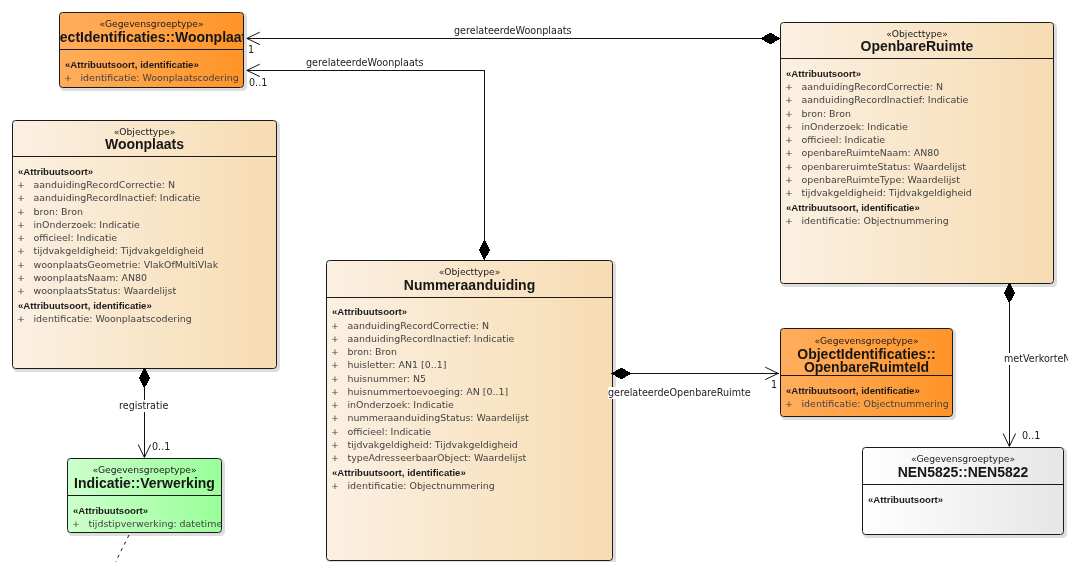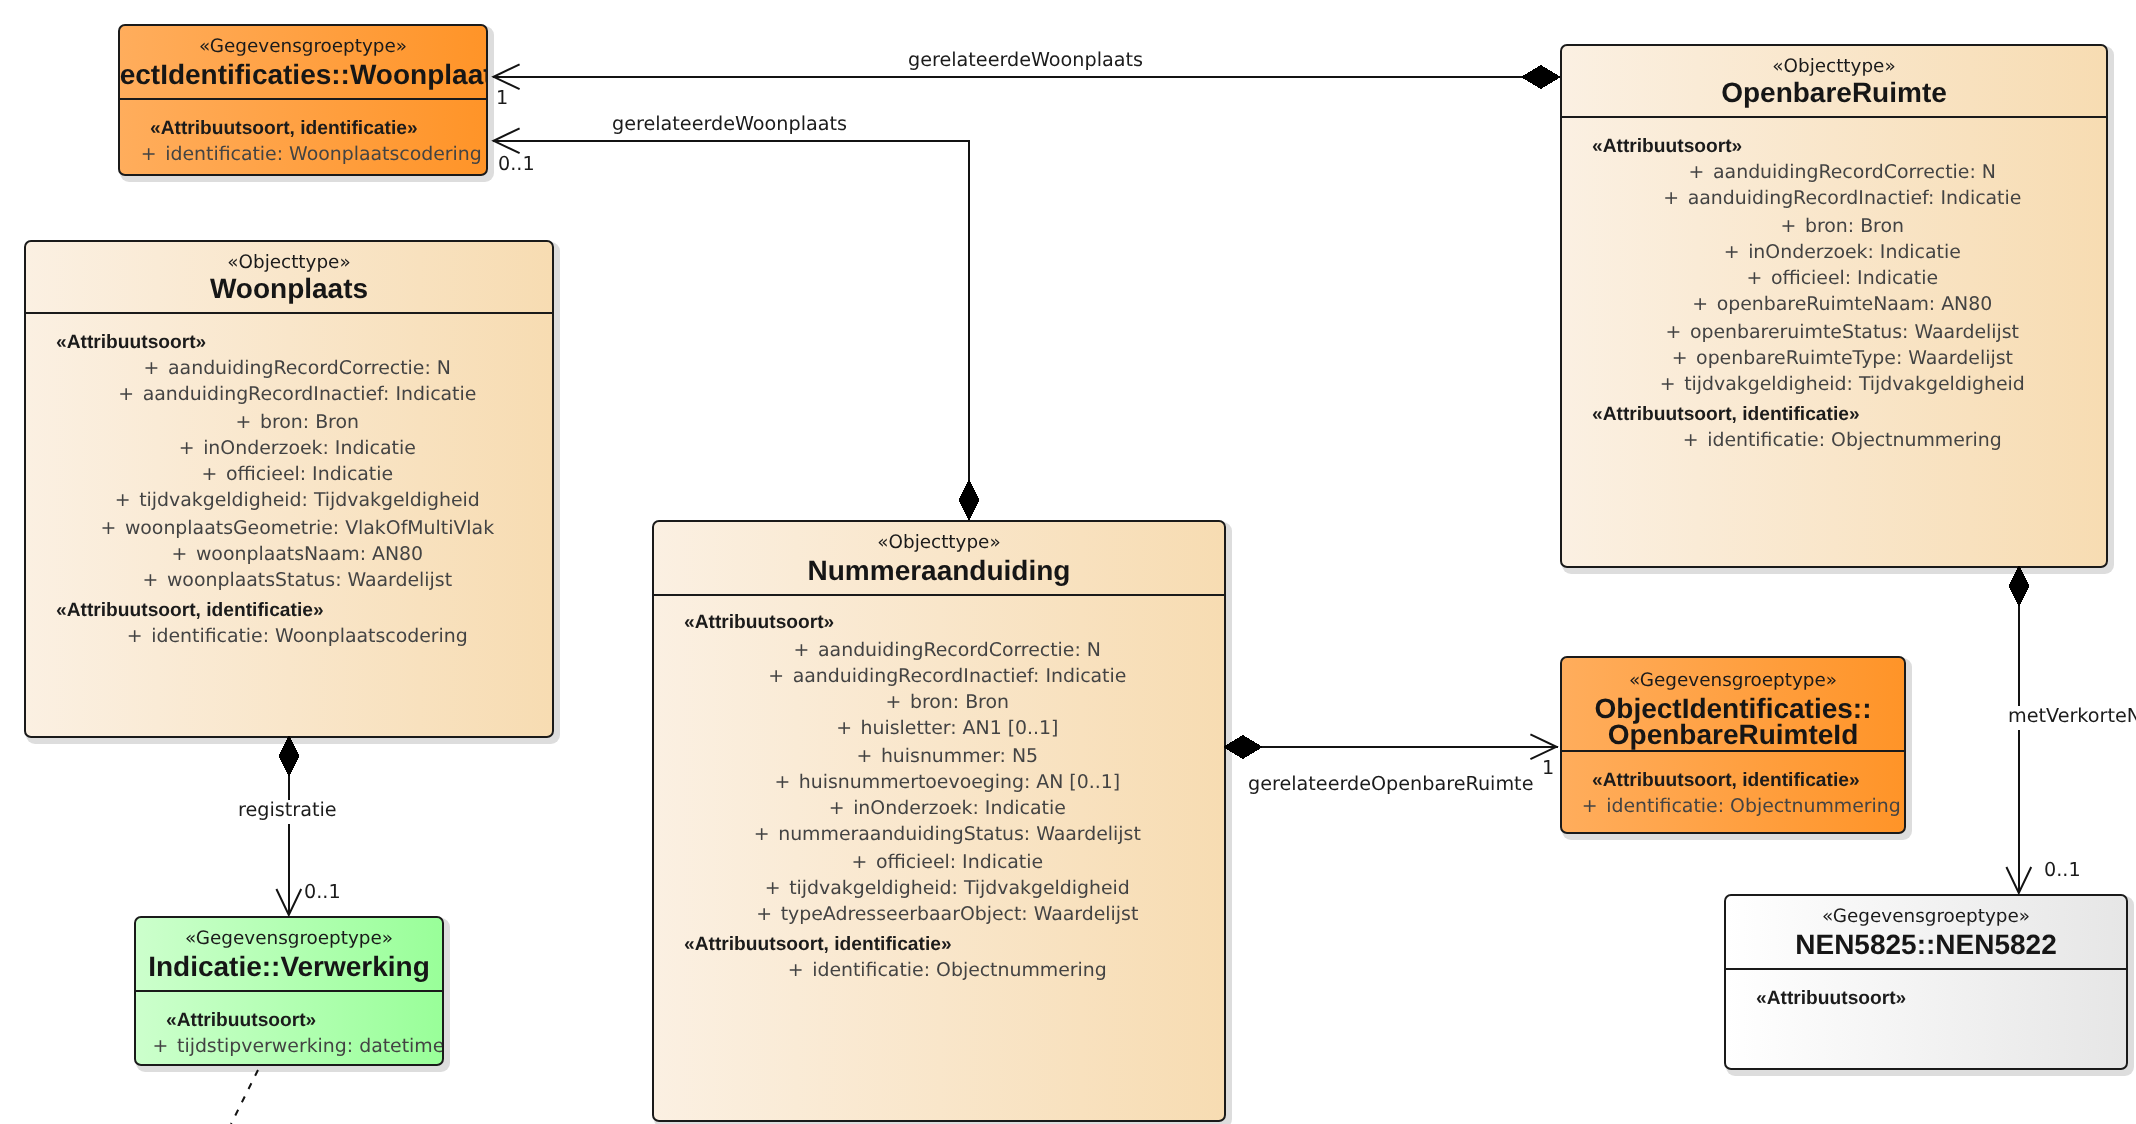--- a/index.html
+++ b/index.html
@@ -11,23 +11,23 @@
   .theme-orange{background:linear-gradient(to right,#ffad5c,#ff9428);}
   .theme-peach{background:linear-gradient(to right,#fbf0e2,#f7dcb2);}
   .theme-green{background:linear-gradient(to right,#ccffcc,#99ff99);}
   .theme-grey{background:linear-gradient(to right,#ffffff,#e6e6e6);}
   .hdr{text-align:center;box-sizing:border-box;border-bottom:1px solid #1a1a1a;
        display:flex;flex-direction:column;align-items:center;justify-content:center;}
   .hdr-multi{padding-top:5px;}
   .stereo{font-size:9.2px;color:#1b1b1b;line-height:12.6px;}
   .cname{font-family:Liberation Sans, sans-serif;font-size:14px;font-weight:bold;color:#161616;line-height:13px;}
   .body{box-sizing:border-box;padding-top:7.5px;}
-  .grp{font-family:"Liberation Sans",sans-serif;font-size:9.6px;font-weight:bold;color:#1b1b1b;line-height:13.25px;padding-left:15px;white-space:nowrap;}
+  .grp{font-family:"Liberation Sans",sans-serif;font-size:9.6px;font-weight:bold;color:#1b1b1b;line-height:13.25px;padding-left:5px;white-space:nowrap;}
   .grp-gap{margin-top:1.5px;}
-  .attr{font-size:9.45px;color:#434343;line-height:13.25px;padding-left:4px;white-space:nowrap;text-align:center;}
+  .attr{font-size:9.45px;color:#434343;line-height:13.25px;padding-left:4px;white-space:nowrap;}
   .attr .plus{display:inline-block;width:16.5px;color:#434343;}
   #wires{position:absolute;left:0;top:0;width:1068px;height:562px;overflow:visible;}
   .lbl{position:absolute;font-size:9.6px;color:#1b1b1b;white-space:nowrap;line-height:12px;background:#ffffff;}
   .mult{position:absolute;font-size:9.6px;color:#1b1b1b;white-space:nowrap;line-height:12px;}
 </style>
 </head>
 <body>
 
 <div id="canvas">
 
@@ -158,21 +158,21 @@
     <path d="M129,535 L115.5,562" stroke-dasharray="3.2,4.2" shape-rendering="geometricPrecision"></path>
   </g>
 </svg>
 
 <div class="lbl" style="left:454px;top:25px;">gerelateerdeWoonplaats</div>
 <div class="mult" style="left:248px;top:44px;">1</div>
 
 <div class="lbl" style="left:306px;top:57px;">gerelateerdeWoonplaats</div>
 <div class="mult" style="left:249px;top:77px;">0..1</div>
 
-<div class="lbl" style="left:624px;top:387px;text-align:center;">gerelateerdeOpenbareRuimte</div>
+<div class="lbl" style="left:608px;top:387px;text-align:center;">gerelateerdeOpenbareRuimte</div>
 <div class="mult" style="left:771px;top:379px;">1</div>
 
 <div class="lbl" style="left:119px;top:400px;">registratie</div>
 <div class="mult" style="left:152px;top:441px;">0..1</div>
 
 <div class="lbl" style="left:1004px;top:353px;">metVerkorteNaam</div>
 <div class="mult" style="left:1022px;top:430px;">0..1</div>
 
 </div>
 

